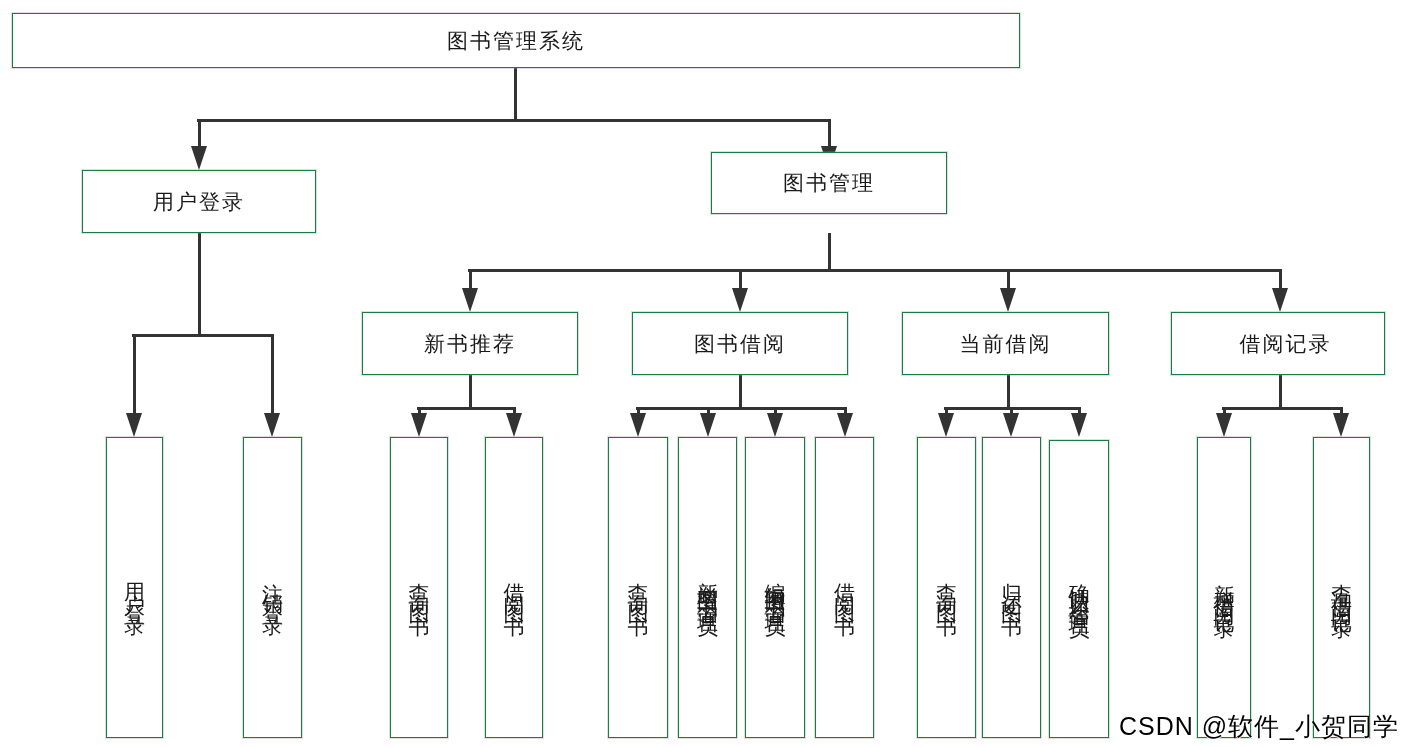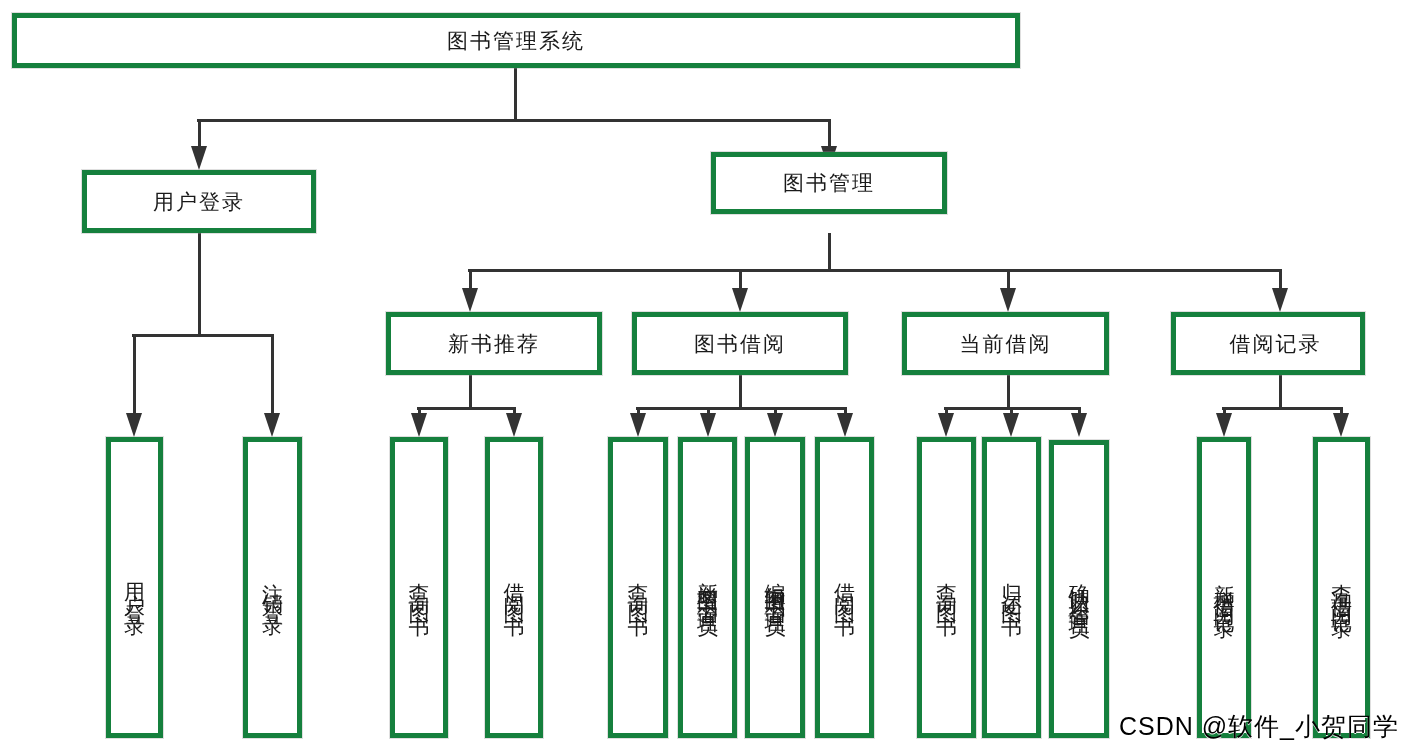--- a/index.html
+++ b/index.html
@@ -7,21 +7,21 @@
     position: relative;
     width: 1405px;
     height: 747px;
     background: #ffffff;
     font-family: "Liberation Sans", "DejaVu Sans", sans-serif;
     overflow: hidden;
   }
   .node {
     position: absolute;
     box-sizing: border-box;
-    border: 5px solid #15803d;
+    border: 1px solid #15803d;
     background: #ffffff;
     display: flex;
     align-items: center;
     justify-content: center;
     box-shadow: 0 0 0 1px rgba(150,150,150,0.30);
   }
   .node .lbl {
     color: #1a1a1a;
     font-size: 21px;
     letter-spacing: 2px;
@@ -123,30 +123,30 @@
     <span class="lbl">图书管理系统</span>
   </div>
 
   <div class="node" style="left:82px;top:170px;width:234px;height:63px;">
     <span class="lbl">用户登录</span>
   </div>
   <div class="node" style="left:711px;top:152px;width:236px;height:62px;">
     <span class="lbl">图书管理</span>
   </div>
 
-  <div class="node" style="left:362px;top:312px;width:216px;height:63px;margin-left:24px;">
+  <div class="node" style="left:362px;top:312px;width:216px;height:63px;">
     <span class="lbl">新书推荐</span>
   </div>
   <div class="node" style="left:632px;top:312px;width:216px;height:63px;">
     <span class="lbl">图书借阅</span>
   </div>
   <div class="node" style="left:902px;top:312px;width:207px;height:63px;">
     <span class="lbl">当前借阅</span>
   </div>
-  <div class="node" style="left:1171px;top:312px;width:194px;height:63px;padding-left:15px;">
+  <div class="node" style="left:1171px;top:312px;width:214px;height:63px;padding-left:15px;">
     <span class="lbl">借阅记录</span>
   </div>
 
   <div class="node leaf" style="left:106px;top:437px;width:57px;height:301px;">
     <span class="lbl">用户登录</span>
   </div>
   <div class="node leaf" style="left:243px;top:437px;width:59px;height:301px;">
     <span class="lbl">注销登录</span>
   </div>
 

